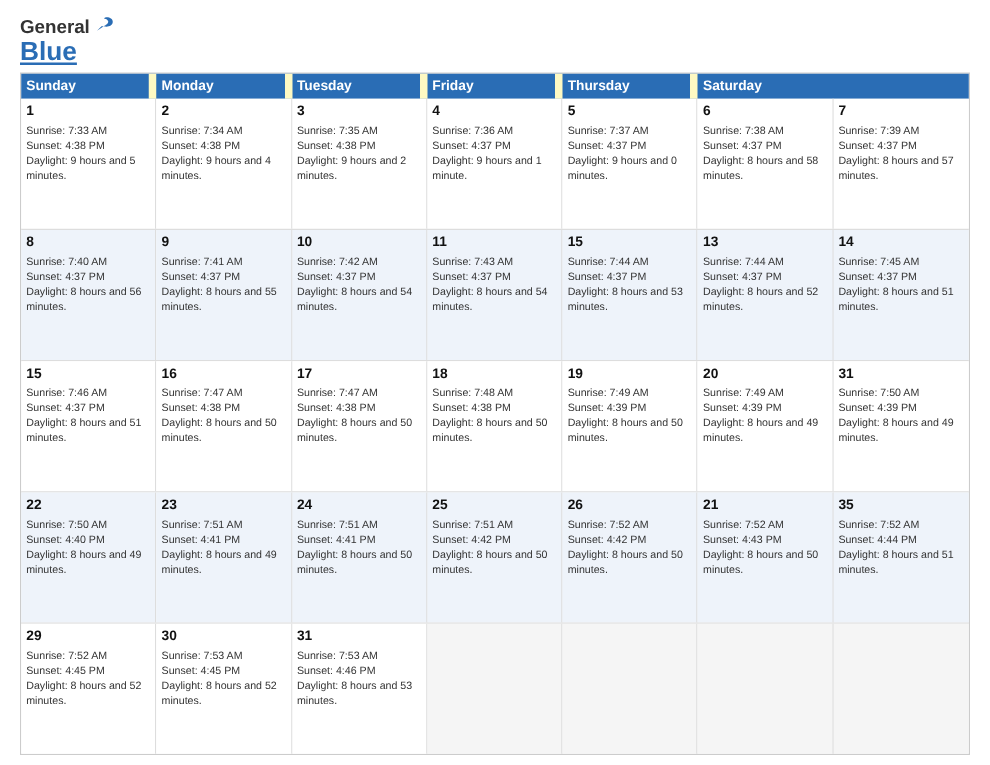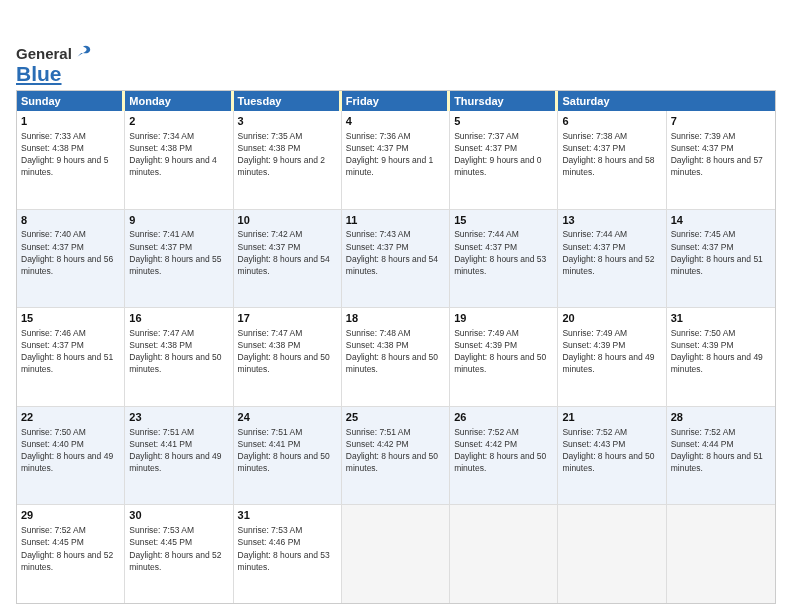--- a/index.html
+++ b/index.html
@@ -15,21 +15,20 @@
       height: 612px;
       padding: 12px 16px 8px 16px;
       display: flex;
       flex-direction: column;
     }
     .header {
       display: flex;
       align-items: flex-start;
       justify-content: space-between;
       margin-bottom: 4px;
-      margin-top: 32px;
     }
     .logo {
       display: flex;
       flex-direction: column;
       align-items: flex-start;
     }
     .logo-text {
       display: flex;
       align-items: center;
     }
@@ -73,21 +72,21 @@
       display: grid;
       grid-template-columns: repeat(7, 1fr);
       background: #2a6db5;
     }
     .cal-header-cell {
       color: #fff;
       font-size: 11px;
       font-weight: bold;
       padding: 4px 4px;
       text-align: left;
-      border-right: 3px solid #fef9c3;
+      border-right: 6px solid #fef9c3;
     }
     .cal-header-cell:last-child { border-right: none; }
     .cal-body {
       display: flex;
       flex-direction: column;
       flex: 1;
     }
     .cal-row {
       display: grid;
       grid-template-columns: repeat(7, 1fr);
@@ -178,21 +177,21 @@
           <div class="cal-cell"><span class="day-num">20</span><span class="cell-text">Sunrise: 7:49 AM<br>Sunset: 4:39 PM<br>Daylight: 8 hours and 49 minutes.</span></div>
           <div class="cal-cell"><span class="day-num">31</span><span class="cell-text">Sunrise: 7:50 AM<br>Sunset: 4:39 PM<br>Daylight: 8 hours and 49 minutes.</span></div>
         </div>
         <div class="cal-row">
           <div class="cal-cell alt-row"><span class="day-num">22</span><span class="cell-text">Sunrise: 7:50 AM<br>Sunset: 4:40 PM<br>Daylight: 8 hours and 49 minutes.</span></div>
           <div class="cal-cell alt-row"><span class="day-num">23</span><span class="cell-text">Sunrise: 7:51 AM<br>Sunset: 4:41 PM<br>Daylight: 8 hours and 49 minutes.</span></div>
           <div class="cal-cell alt-row"><span class="day-num">24</span><span class="cell-text">Sunrise: 7:51 AM<br>Sunset: 4:41 PM<br>Daylight: 8 hours and 50 minutes.</span></div>
           <div class="cal-cell alt-row"><span class="day-num">25</span><span class="cell-text">Sunrise: 7:51 AM<br>Sunset: 4:42 PM<br>Daylight: 8 hours and 50 minutes.</span></div>
           <div class="cal-cell alt-row"><span class="day-num">26</span><span class="cell-text">Sunrise: 7:52 AM<br>Sunset: 4:42 PM<br>Daylight: 8 hours and 50 minutes.</span></div>
           <div class="cal-cell alt-row"><span class="day-num">21</span><span class="cell-text">Sunrise: 7:52 AM<br>Sunset: 4:43 PM<br>Daylight: 8 hours and 50 minutes.</span></div>
-          <div class="cal-cell alt-row"><span class="day-num">28</span><span class="cell-text">Sunrise: 7:52 AM<br>Sunset: 4:44 PM<br>Daylight: 8 hours and 51 minutes.</span></div>
+          <div class="cal-cell alt-row"><span class="day-num">35</span><span class="cell-text">Sunrise: 7:52 AM<br>Sunset: 4:44 PM<br>Daylight: 8 hours and 51 minutes.</span></div>
         </div>
         <div class="cal-row">
           <div class="cal-cell"><span class="day-num">29</span><span class="cell-text">Sunrise: 7:52 AM<br>Sunset: 4:45 PM<br>Daylight: 8 hours and 52 minutes.</span></div>
           <div class="cal-cell"><span class="day-num">30</span><span class="cell-text">Sunrise: 7:53 AM<br>Sunset: 4:45 PM<br>Daylight: 8 hours and 52 minutes.</span></div>
           <div class="cal-cell"><span class="day-num">31</span><span class="cell-text">Sunrise: 7:53 AM<br>Sunset: 4:46 PM<br>Daylight: 8 hours and 53 minutes.</span></div>
           <div class="cal-cell empty"></div>
           <div class="cal-cell empty"></div>
           <div class="cal-cell empty"></div>
           <div class="cal-cell empty"></div>
         </div>

